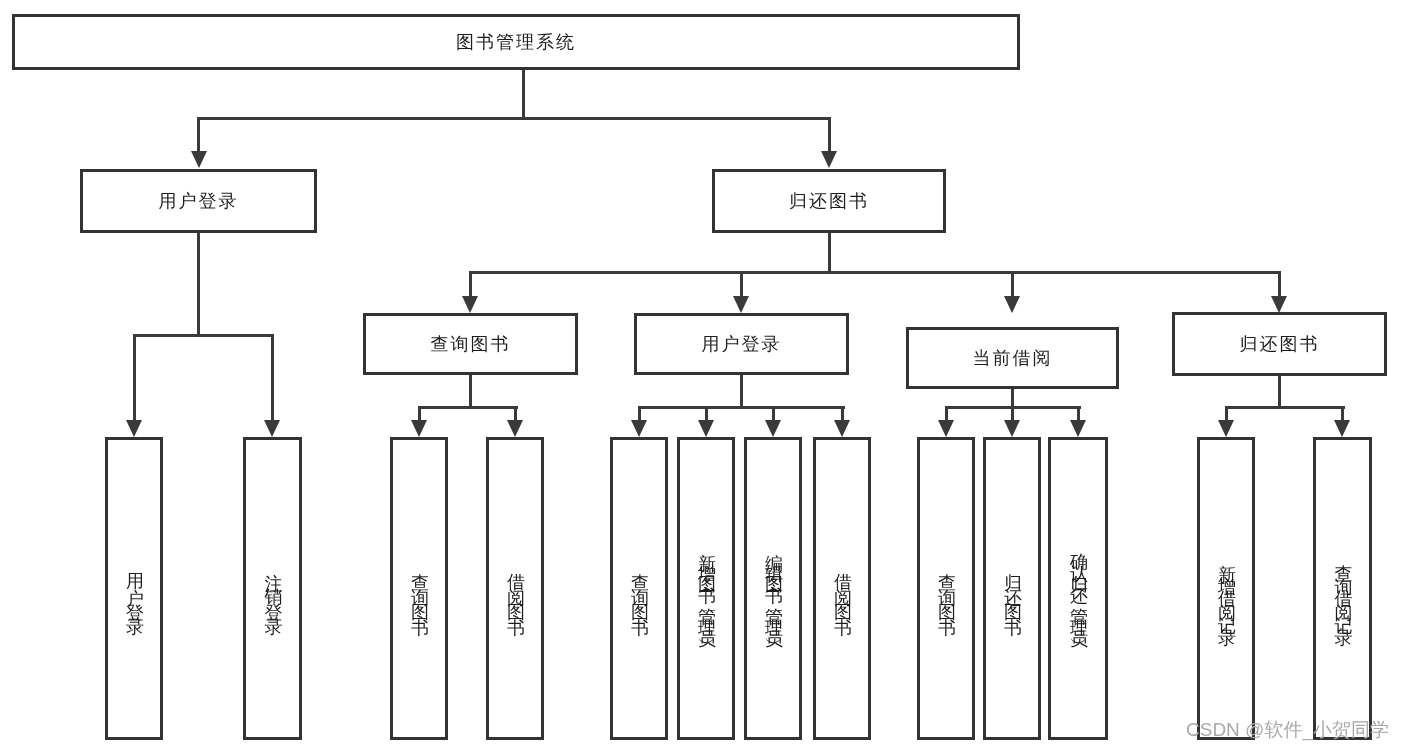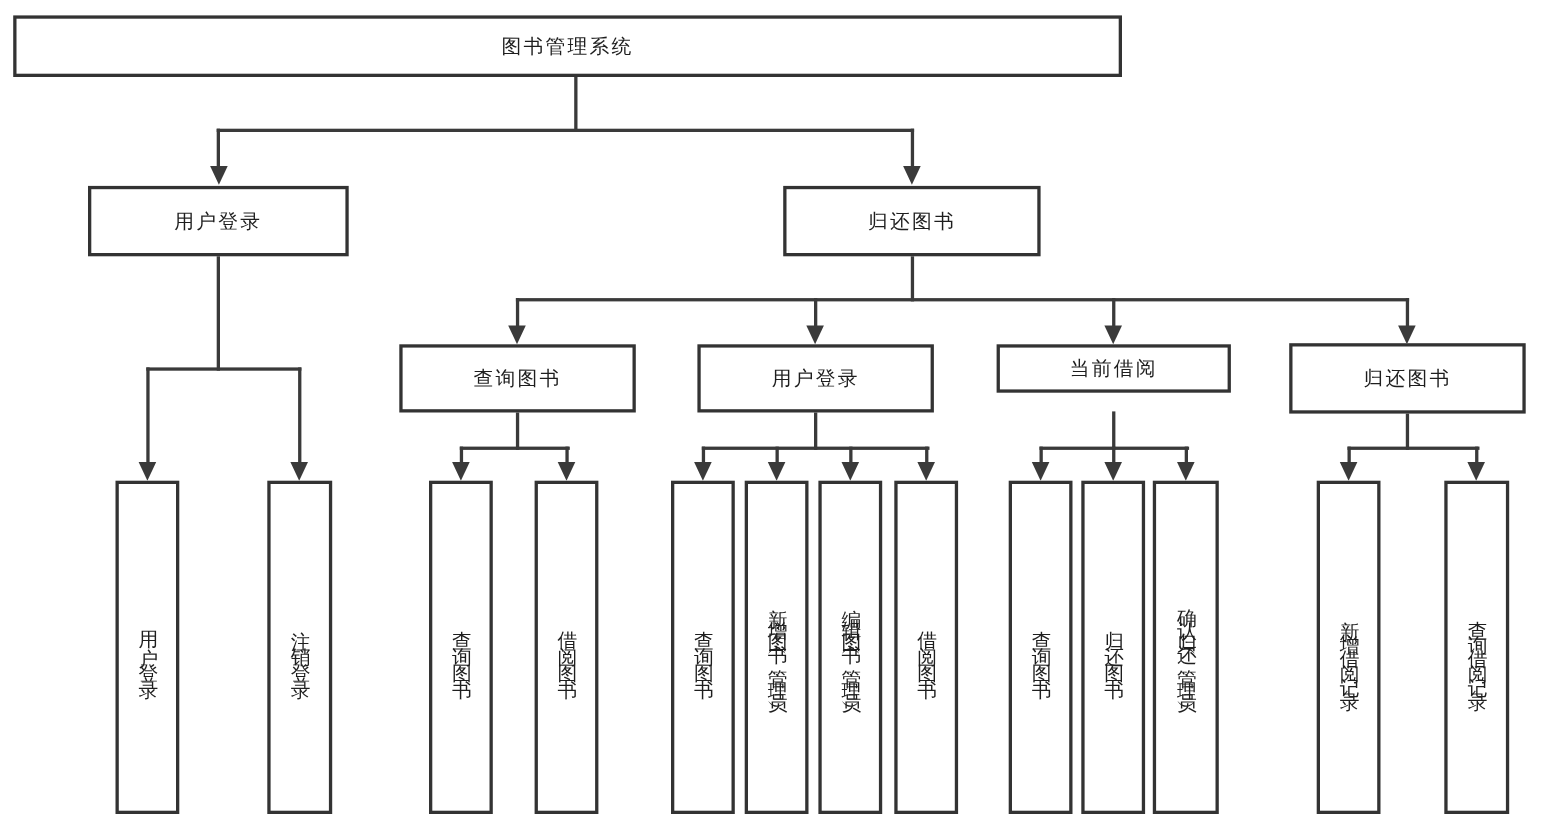--- a/index.html
+++ b/index.html
@@ -107,21 +107,21 @@
   <div class="box h" style="left:712px;top:169px;width:234px;height:64px">
     <span>归还图书</span>
   </div>
 
   <div class="box h" style="left:363px;top:313px;width:215px;height:62px">
     <span>查询图书</span>
   </div>
   <div class="box h" style="left:634px;top:313px;width:215px;height:62px">
     <span>用户登录</span>
   </div>
-  <div class="box h" style="left:906px;top:313px;width:213px;height:44px">
+  <div class="box h" style="left:906px;top:327px;width:213px;height:62px">
     <span>当前借阅</span>
   </div>
   <div class="box h" style="left:1172px;top:312px;width:215px;height:64px">
     <span>归还图书</span>
   </div>
 
   <div class="box v" style="left:105px;top:437px;width:58px;height:303px">
     <span class="vtext">用户登录</span>
   </div>
   <div class="box v" style="left:243px;top:437px;width:59px;height:303px">
@@ -158,14 +158,15 @@
     <span class="vtext sp9">确认归还（管理员）</span>
   </div>
 
   <div class="box v" style="left:1197px;top:437px;width:58px;height:303px">
     <span class="vtext sp6">新增借阅记录</span>
   </div>
   <div class="box v" style="left:1313px;top:437px;width:59px;height:303px">
     <span class="vtext sp6">查询借阅记录</span>
   </div>
 
+  <div class="watermark">CSDN @软件_小贺同学</div>
 
 </div>
 
 </body></html>

